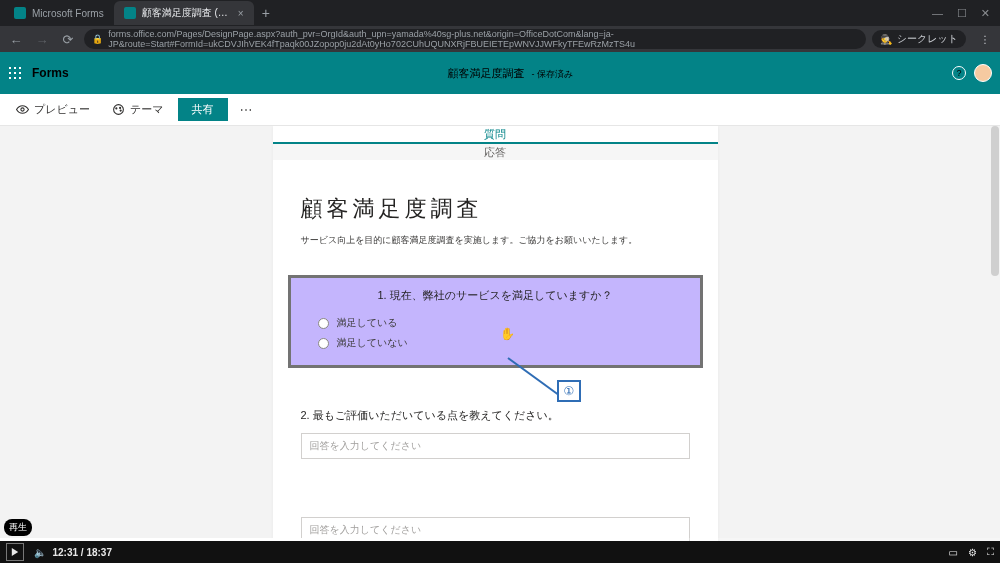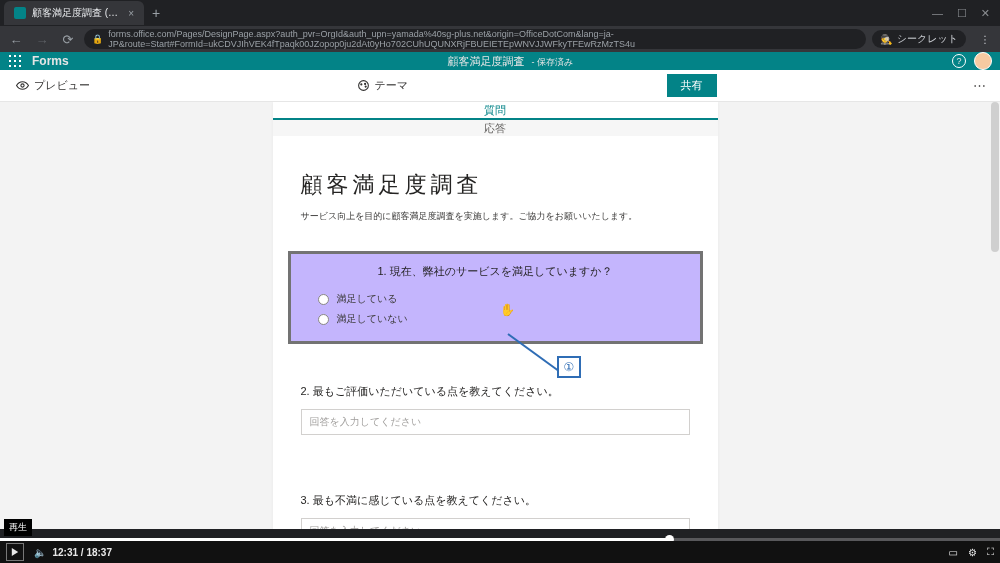--- a/index.html
+++ b/index.html
@@ -17,33 +17,33 @@
   .win-controls { margin-left:auto; display:flex; gap:14px; padding:0 10px; color:#8a8d91; font-size:11px;}
   .url-bar-row { display:flex; align-items:center; height:26px; background:#35363a; padding:0 6px; gap:6px;}
   .nav-btn { width:20px; height:20px; display:flex; align-items:center; justify-content:center; color:#9aa0a6; font-size:13px; border-radius:50%; }
   .url-field { flex:1; height:20px; background:#202124; border-radius:10px; display:flex; align-items:center; padding:0 8px; color:#9aa0a6; font-size:9px; overflow:hidden;}
   .url-field .lock { margin-right:5px; font-size:9px; }
   .right-chips { display:flex; align-items:center; gap:10px; color:#e8eaed; font-size:10px;}
   .incognito-chip { display:flex; align-items:center; gap:4px; background:#202124; color:#c9ccd1; padding:2px 8px; border-radius:10px; }
   .kebab { color:#c9ccd1; padding:0 4px;}
 
   
-  .forms-bar { background:#038387; height:18px; display:flex; align-items:center; color:#e5e5e5; font-size:12px;}
+  .forms-bar { background:#038387; height:42px; display:flex; align-items:center; color:#000000; font-size:12px;}
   .waffle { width:30px; display:flex; align-items:center; justify-content:center; }
   .waffle svg { fill:#fff; }
   .forms-name { font-weight:600; font-size:12px; margin-left:2px;}
   .forms-center { flex:1; text-align:center; font-size:11px;}
   .forms-center .save { font-size:9px; margin-left:4px;}
   .forms-right { display:flex; align-items:center; gap:8px; padding-right:8px;}
   .help-circle { width:14px;height:14px;border:1px solid #fff; border-radius:50%; display:flex;align-items:center;justify-content:center; font-size:9px;}
   .avatar { width:18px;height:18px;border-radius:50%; background:#f6caa1; border:1px solid #fff;}
 
   
   .app-body { position:relative; background:#f3f3f3; height: calc(563px - 26px - 26px - 30px - 22px); overflow:hidden;}
-  .cmd-bar { height:32px; background:#fff; display:flex; align-items:center; justify-content:space-between; gap:6px; padding:0 8px; border-bottom:1px solid #e6e6e6;}
+  .cmd-bar { height:32px; background:#fff; display:flex; align-items:center; justify-content:flex-start; gap:6px; padding:0 8px; border-bottom:1px solid #e6e6e6;}
   .cmd-btn { display:flex; align-items:center; gap:5px; font-size:11px; color:#323130; padding:4px 8px; }
   .cmd-btn .ic { width:13px;height:13px; display:inline-flex; align-items:center; justify-content:center; }
   .share-btn { background:#038387; color:#fff; padding:4px 14px; font-size:11px;}
   .dots { padding:4px 6px; color:#323130; font-size:13px;}
 
   .scroll-area { position:absolute; top:32px; left:0; right:10px; bottom:0; overflow:hidden; display:flex; justify-content:center;}
   .form-card { width:445px; background:#fff; margin-top:0; box-shadow: 0 1px 3px rgba(0,0,0,0.05);}
   .card-tabs { display:flex; height:34px;flex-direction:column; }
   .card-tab { flex:1; display:flex; align-items:center; justify-content:center; font-size:11px; color:#605e5c; }
   .card-tab.active { color:#038387; border-bottom:2px solid #038387; background:#fff;}
@@ -66,32 +66,36 @@
 
   
   .vscroll { position:absolute; right:0; top:32px; bottom:0; width:10px; background:#f3f3f3;}
   .vscroll-thumb { position:absolute; right:1px; top:0; width:8px; height:150px; background:#cfcfcf; border-radius:4px;}
 
   
   .player { position:absolute; left:0; right:0; bottom:0; height:22px; background:#111; display:flex; align-items:center; color:#e8e8e8; font-size:10px; padding:0 6px;}
   .player-track { position:absolute; left:0; right:0; bottom:22px; height:3px; background:rgba(255,255,255,0.25);}
   .player-progress { height:100%; width:67%; background:#fff; position:relative;}
   .playhead { position:absolute; right:-4px; top:-3px; width:9px; height:9px; border-radius:50%; background:#fff;}
-  .replay-badge { position:absolute; left:4px; bottom:27px; background:#000; color:#fff; font-size:9px; padding:2px 5px; border-radius:0;}
+  .replay-badge { position:absolute; left:4px; bottom:27px; background:#000; color:#fff; font-size:9px; padding:2px 5px; border-radius:8px;}
   .pbtn { width:18px;height:18px; border:1px solid #777; display:flex; align-items:center; justify-content:center; margin-right:6px;}
   .pbtn svg { fill:#e8e8e8;}
   .vol { margin:0 4px;}
   .time { margin-left:2px;font-weight:bold;}
   .player-right { margin-left:auto; display:flex; gap:10px; align-items:center;}
 </style>
 </head>
 <body>
 
 <div class="browser-top">
   <div class="tab-strip">
+    <div class="tab">
+      <span class="favicon"></span>
+      <span class="ttxt">Microsoft Forms</span>
+    </div>
     <div class="tab active">
       <span class="favicon"></span>
       <span class="ttxt">顧客満足度調査 (編集) Microsoft</span>
       <span class="close">×</span>
     </div>
     <div class="new-tab">+</div>
     <div class="win-controls">
       <span>—</span>
       <span>☐</span>
       <span>✕</span>
@@ -195,21 +199,20 @@
         </div>
 
         <div class="q-block" style="margin-top:-6px;">
           <div class="q-title">2. 最もご評価いただいている点を教えてください。</div>
           <div class="text-input">
               <span>回答を入力してください</span>
             </div>
         </div>
 
         <div class="q-block">
-          <div class="q-title">3. 最も不満に感じている点を教えてください。</div>
           <div class="text-input">
               <span>回答を入力してください</span>
             </div>
         </div>
 
       </div>
     </div>
   </div>
 
   <div class="callout-line" style="left:508px; top:263px; width:62px; transform:rotate(36deg);"></div>

